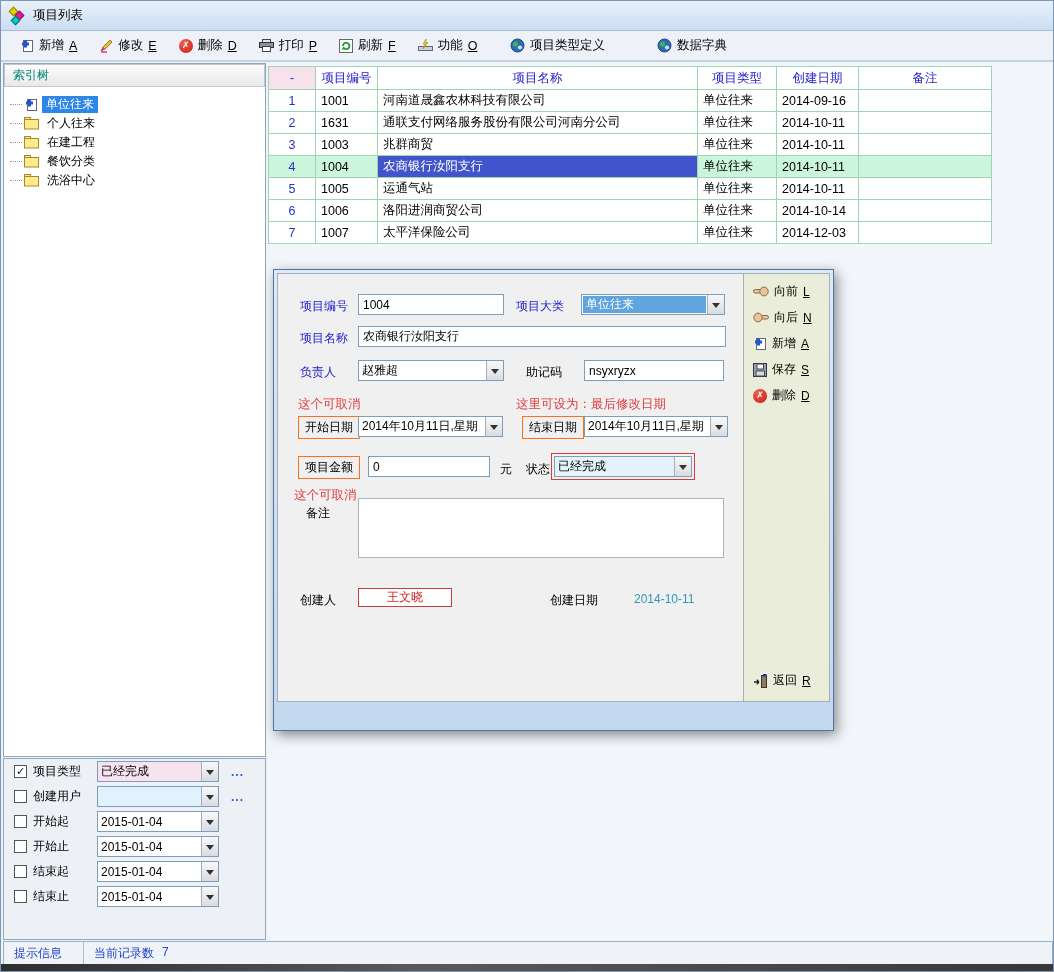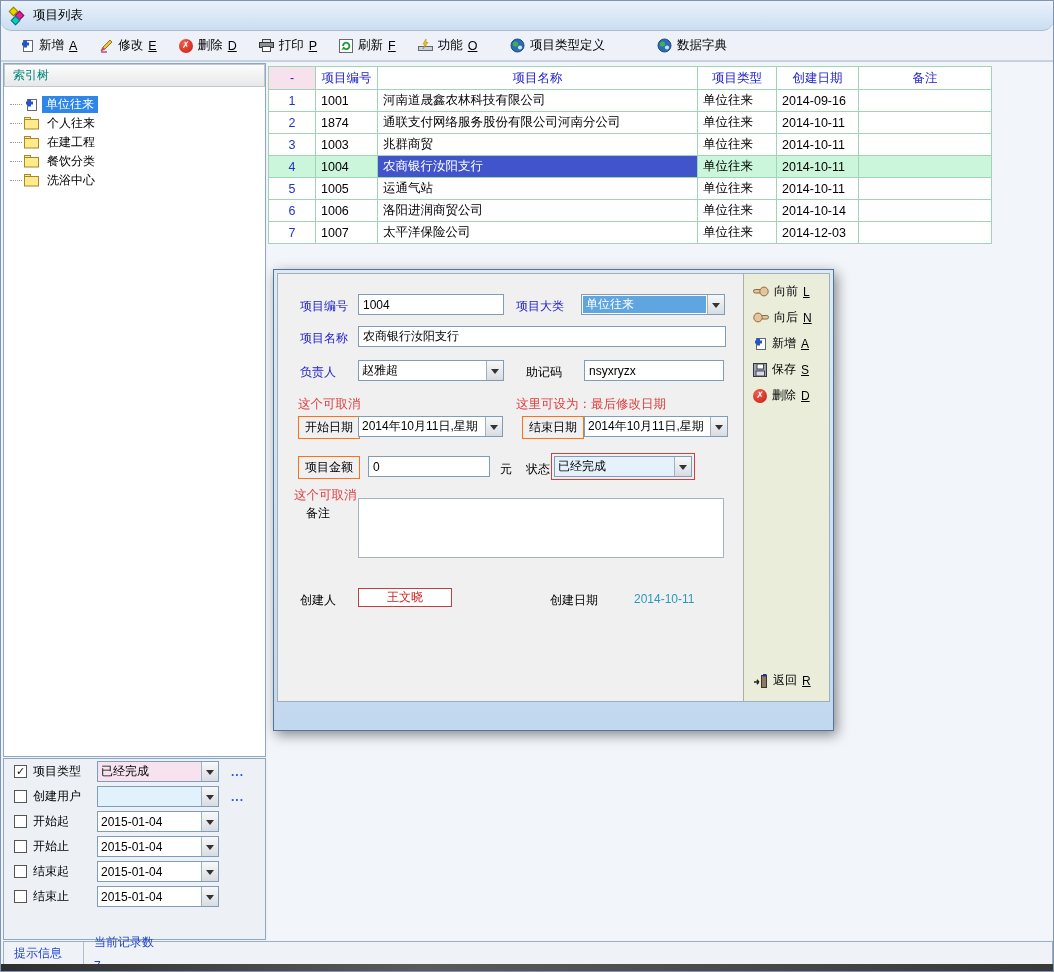--- a/index.html
+++ b/index.html
@@ -1,21 +1,21 @@
 <!DOCTYPE html>
 <html><head>
 <meta charset="utf-8">
 <style>
   * { margin:0; padding:0; box-sizing:border-box; }
   html,body { width:1054px; height:972px; }
   body { font-family:"Liberation Sans","DejaVu Sans",sans-serif; font-size:12px; color:#000; background:#EFF3F8; }
   .window { position:relative; width:1054px; height:972px; background:#EFF3F8; border:1px solid #7A96B4; overflow:hidden; }
 
   
-  .titlebar { position:absolute; left:0; top:0; width:100%; height:30px; background:linear-gradient(#E9F1FB,#CBDEF2); border-bottom:1px solid #A8BCD4; display:flex; align-items:center; padding-left:8px; gap:6px;border-radius:10px; }
+  .titlebar { position:absolute; left:0; top:0; width:100%; height:30px; background:linear-gradient(#E9F1FB,#CBDEF2); border-bottom:1px solid #A8BCD4; display:flex; align-items:center; padding-left:8px; gap:6px; }
   .app-icon { position:relative; width:18px; height:18px; display:inline-block; }
   .app-icon i { position:absolute; width:7px; height:7px; transform:rotate(45deg); }
   .app-icon .d1 { left:1px; top:1px; background:#E8D400; border:1px solid #888800; }
   .app-icon .d2 { left:7px; top:5px; background:#E020A0; border:1px solid #801060; }
   .app-icon .d3 { left:3px; top:10px; background:#10C8C8; border:1px solid #0A7070; }
   .title-text { font-size:12.5px; }
 
   
   .toolbar { position:absolute; left:0; top:30px; width:100%; height:31px; background:#EEF2F8; border-bottom:2px solid #C5D2E0; display:flex; align-items:center; padding-left:8px; }
   .tb-btn { display:flex; align-items:center; gap:5px; padding:0 11px; height:26px; cursor:pointer; font-size:12.5px; white-space:nowrap; }
@@ -79,21 +79,21 @@
   .creator-box { border:1px solid #C04040; background:#fff; width:94px; height:19px; display:flex; align-items:center; justify-content:center; color:#D02020; }
   .teal-val { color:#2A9AB8; }
   .dlg-nav { position:absolute; right:0; top:0; width:86px; height:100%; background:#EAEDD9; border-left:1px solid #A8B0A8; }
   .nav-btn { display:flex; align-items:center; gap:5px; margin:9px 0 0 9px; cursor:pointer; white-space:nowrap; }
   .nav-btn.return { position:absolute; bottom:12px; left:9px; margin:0; }
   textarea.note { position:absolute; border:1px solid #A8B4BE; background:#fff; resize:none; font-family:inherit; font-size:12px; }
 
   
   .statusbar { position:absolute; left:2px; top:940px; width:1050px; height:25px; background:#EFF3F7; border:1px solid #9AB0C4; display:flex; align-items:center; color:#2244CC; }
   .sb-left { width:80px; padding-left:10px; border-right:1px solid #AEC0D0; height:100%; display:flex; align-items:center; }
-  .sb-right { padding-left:10px; display:flex; gap:8px;flex-direction:column; }
+  .sb-right { padding-left:10px; display:flex; gap:8px; }
   .bottomstrip { position:absolute; left:0; bottom:0; width:100%; height:7px; background:linear-gradient(90deg,#2E2E2E,#5A5A5A 40%,#383838); }
 
   .icon16 { flex:0 0 auto; display:inline-flex; }
 </style>
 </head>
 <body>
 
 <div class="window">
 
   <div class="titlebar">
@@ -266,21 +266,21 @@
       <tr>
         <td class="num">1</td>
         <td>1001</td>
         <td class="name">河南道晟鑫农林科技有限公司</td>
         <td class="type">单位往来</td>
         <td class="date">2014-09-16</td>
         <td></td>
       </tr>
       <tr>
         <td class="num">2</td>
-        <td>1874</td>
+        <td>1631</td>
         <td class="name">通联支付网络服务股份有限公司河南分公司</td>
         <td class="type">单位往来</td>
         <td class="date">2014-10-11</td>
         <td></td>
       </tr>
       <tr>
         <td class="num">3</td>
         <td>1003</td>
         <td class="name">兆群商贸</td>
         <td class="type">单位往来</td>

